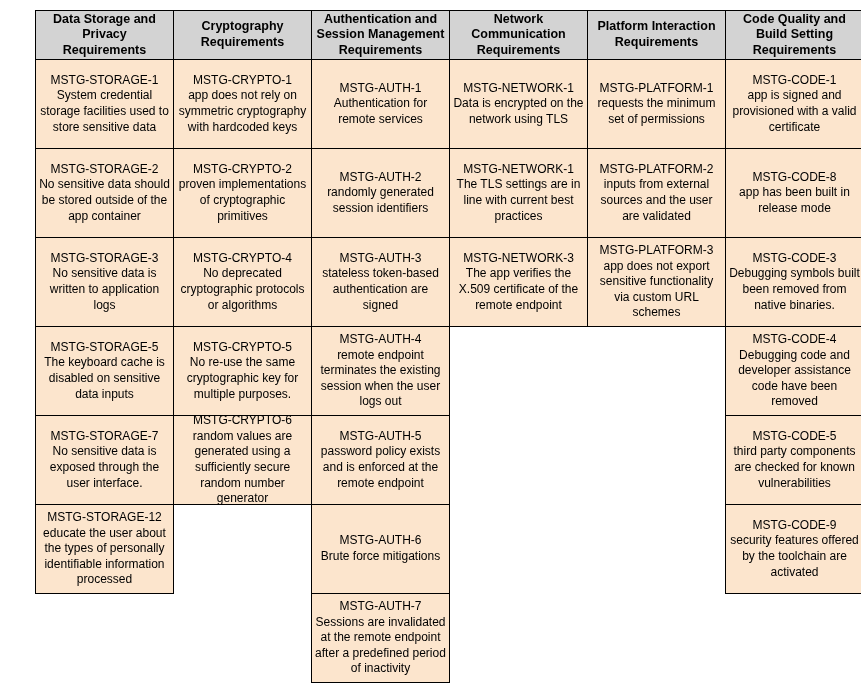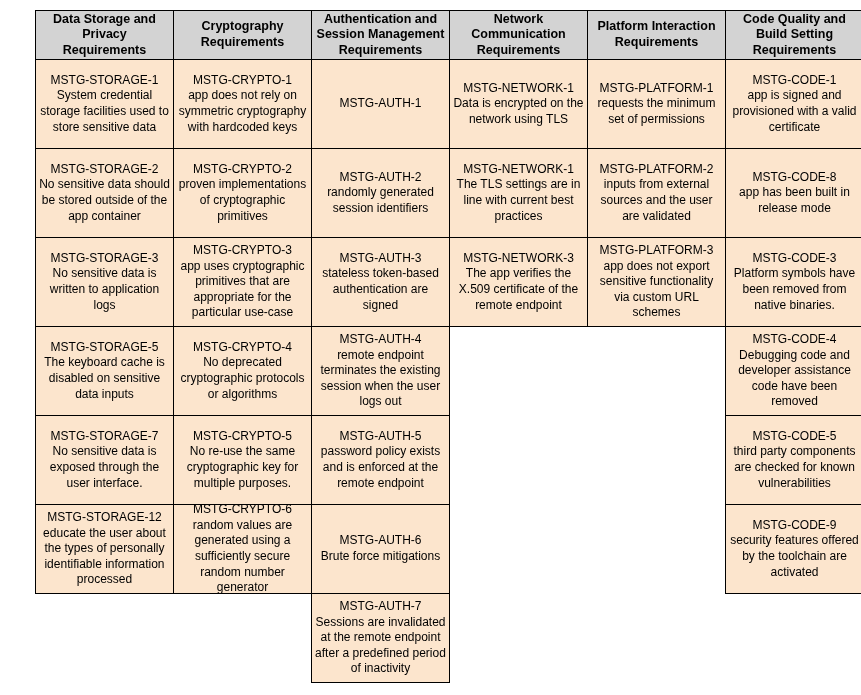--- a/index.html
+++ b/index.html
@@ -99,40 +99,37 @@
         <div class="cell header-cell">Cryptography Requirements</div>
         <div class="cell body-cell">
           <span class="req-id">MSTG-CRYPTO-1</span>
           <span class="req-desc">app does not rely on symmetric cryptography with hardcoded keys</span>
         </div>
         <div class="cell body-cell">
           <span class="req-id">MSTG-CRYPTO-2</span>
           <span class="req-desc">proven implementations of cryptographic primitives</span>
         </div>
         <div class="cell body-cell">
-          <span class="req-id">MSTG-CRYPTO-3</span>
-          <span class="req-desc">app uses cryptographic primitives that are appropriate for the particular use-case</span>
-        </div>
-        <div class="cell body-cell">
           <span class="req-id">MSTG-CRYPTO-4</span>
           <span class="req-desc">No deprecated cryptographic protocols or algorithms</span>
         </div>
         <div class="cell body-cell">
           <span class="req-id">MSTG-CRYPTO-5</span>
           <span class="req-desc">No re-use the same cryptographic key for multiple purposes.</span>
         </div>
         <div class="cell body-cell">
           <span class="req-id">MSTG-CRYPTO-6</span>
           <span class="req-desc">random values are generated using a sufficiently secure random number generator</span>
         </div>
       </div>
       <div class="column">
         <div class="cell header-cell">Authentication and Session Management Requirements</div>
         <div class="cell body-cell">
           <span class="req-id">MSTG-AUTH-1</span>
+          <span class="req-desc">Authentication for remote services</span>
         </div>
         <div class="cell body-cell">
           <span class="req-id">MSTG-AUTH-2</span>
           <span class="req-desc">randomly generated session identifiers</span>
         </div>
         <div class="cell body-cell">
           <span class="req-id">MSTG-AUTH-3</span>
           <span class="req-desc">stateless token-based authentication are signed</span>
         </div>
         <div class="cell body-cell">
@@ -187,21 +184,21 @@
         <div class="cell body-cell">
           <span class="req-id">MSTG-CODE-1</span>
           <span class="req-desc">app is signed and provisioned with a valid certificate</span>
         </div>
         <div class="cell body-cell">
           <span class="req-id">MSTG-CODE-8</span>
           <span class="req-desc">app has been built in release mode</span>
         </div>
         <div class="cell body-cell">
           <span class="req-id">MSTG-CODE-3</span>
-          <span class="req-desc">Platform symbols have been removed from native binaries.</span>
+          <span class="req-desc">Debugging symbols built been removed from native binaries.</span>
         </div>
         <div class="cell body-cell">
           <span class="req-id">MSTG-CODE-4</span>
           <span class="req-desc">Debugging code and developer assistance code have been removed</span>
         </div>
         <div class="cell body-cell">
           <span class="req-id">MSTG-CODE-5</span>
           <span class="req-desc">third party components are checked for known vulnerabilities</span>
         </div>
         <div class="cell body-cell">

